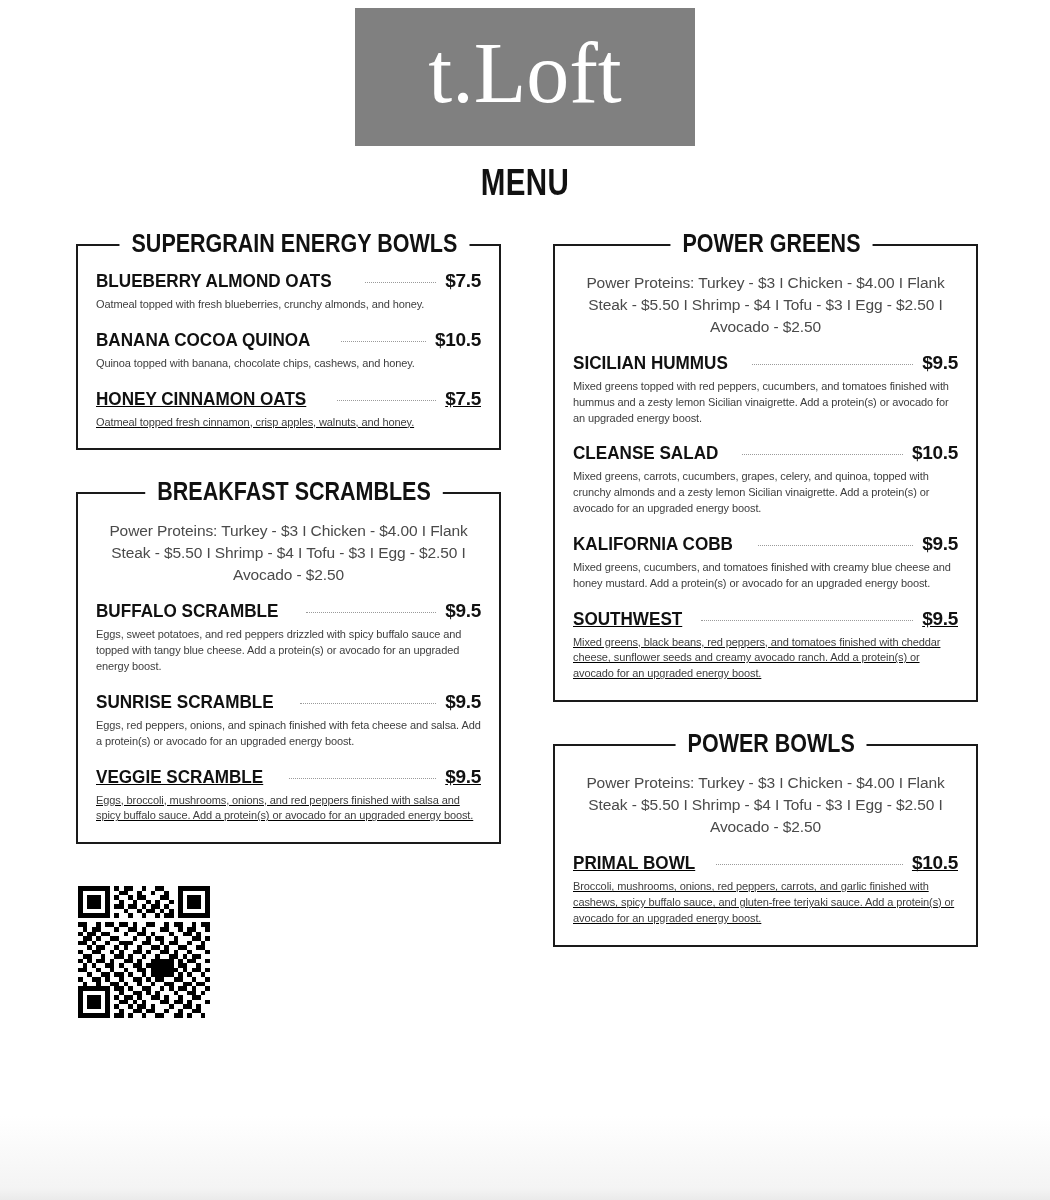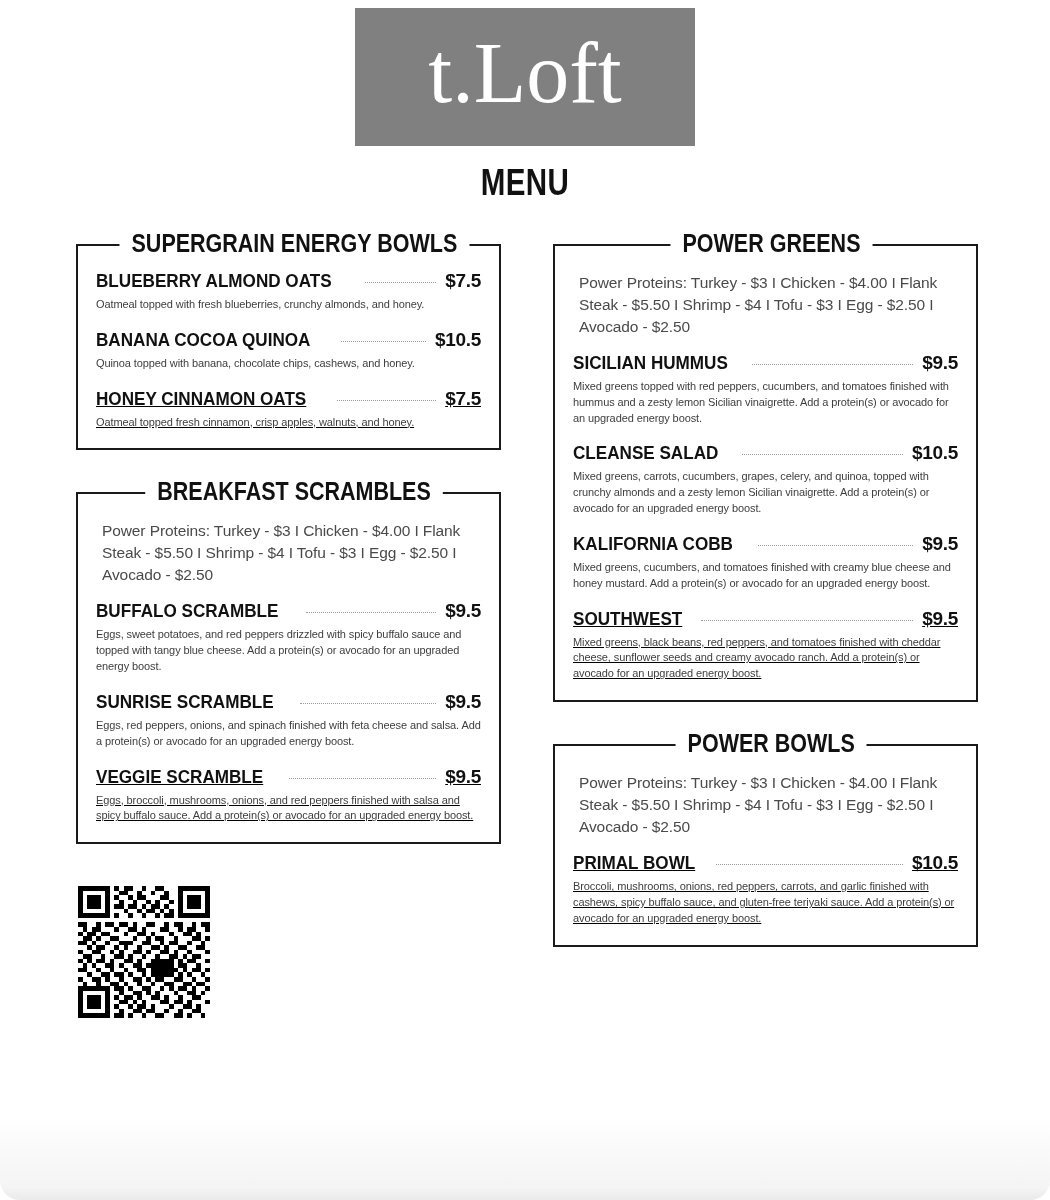--- a/index.html
+++ b/index.html
@@ -13,21 +13,20 @@
     font-family: "Liberation Sans", sans-serif;
     overflow: hidden;
     position: relative;
   }
   #page {
     position: relative;
     width: 1050px;
     height: 1200px;
     background: linear-gradient(to bottom, #ffffff 0%, #ffffff 93%, #f4f4f4 99%, #eaeaea 100%);
     box-sizing: border-box;
-    border-radius: 20px;
   }
 
   
   .brand-wrap {
     width: 100%;
     display: flex;
     justify-content: center;
     padding-top: 8px;
   }
   .brand-box {
@@ -98,20 +97,21 @@
     padding: 0 14px;
     font-size: 25px;
     font-weight: 700;
     color: #111111;
     letter-spacing: 0px;
     white-space: nowrap;
     transform: scaleX(0.86);
   }
 
   .proteins {
+    text-align: center;
     font-size: 15.5px;
     line-height: 1.42;
     color: #4a4a4a;
     margin: 2px 6px 14px 6px;
     letter-spacing: -0.1px;
   }
 
   
   .item { margin-bottom: 16px; }
   .item:last-child { margin-bottom: 4px; text-decoration: underline; }

